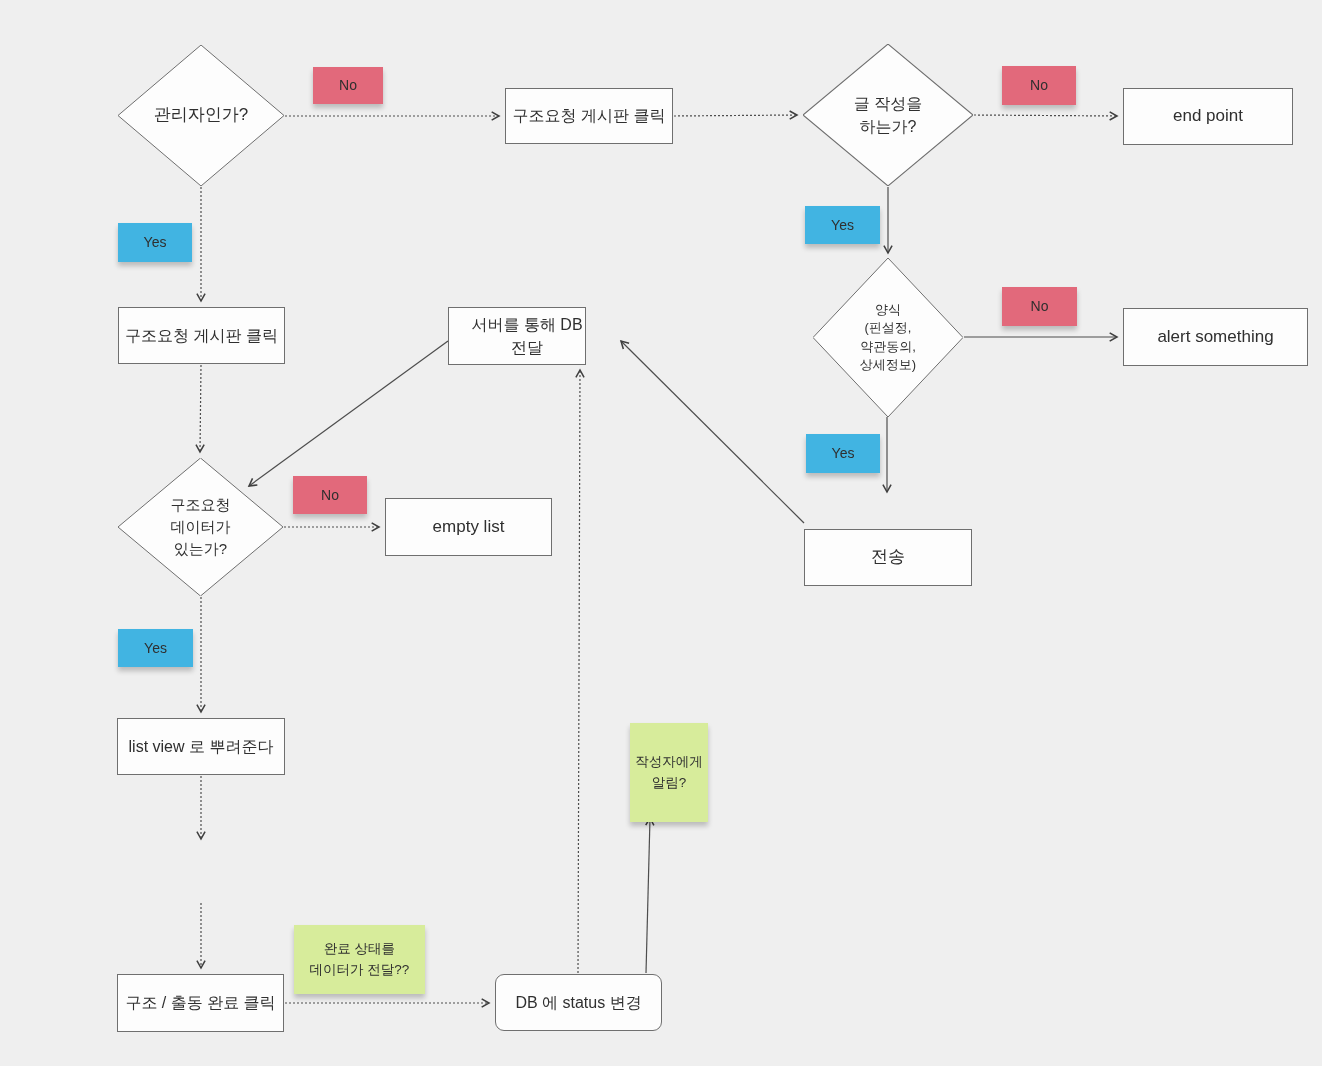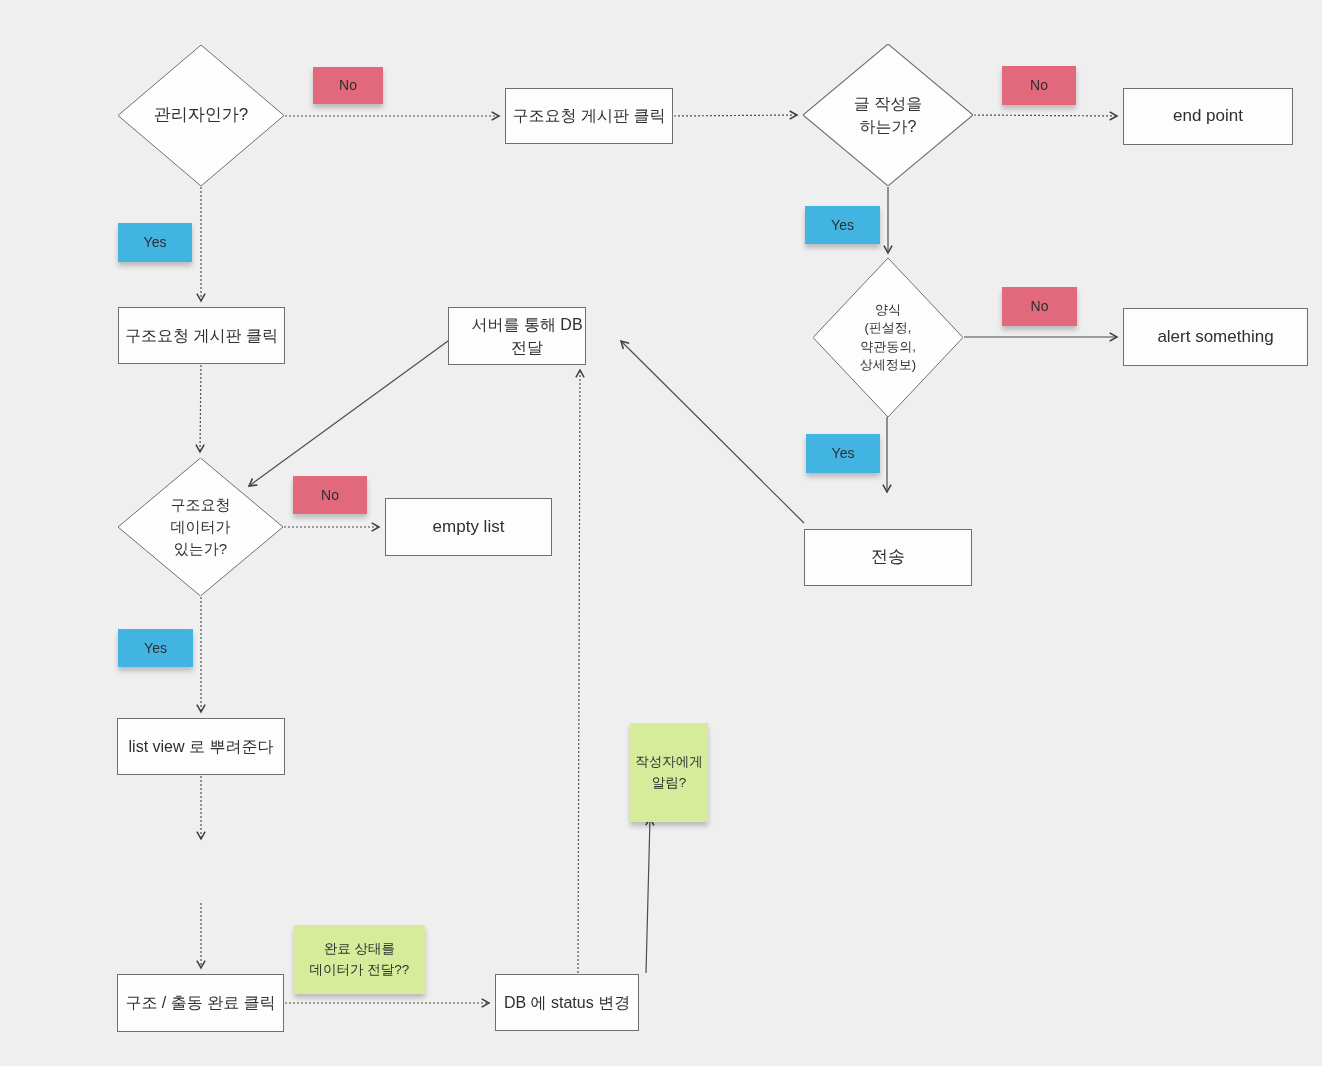--- a/index.html
+++ b/index.html
@@ -139,21 +139,21 @@
 
   <div class="node box" style="left:117px;top:718px;width:168px;height:57px;">
     <span class="label">list view 로 뿌려준다</span>
   </div>
 
 
   <div class="node box" style="left:117px;top:974px;width:167px;height:58px;">
     <span class="label">구조 / 출동 완료 클릭</span>
   </div>
 
-  <div class="node box" style="left:495px;top:974px;width:144px;height:57px;">
+  <div class="node box" style="left:495px;top:974px;width:167px;height:57px;border-radius:9px;">
     <span class="label">DB 에 status 변경</span>
   </div>
 
   <div class="sticky no" style="left:313px;top:67px;width:70px;height:37px;">
     <span class="label">No</span>
   </div>
   <div class="sticky no" style="left:1002px;top:66px;width:74px;height:39px;">
     <span class="label">No</span>
   </div>
   <div class="sticky no" style="left:1002px;top:287px;width:75px;height:39px;">

